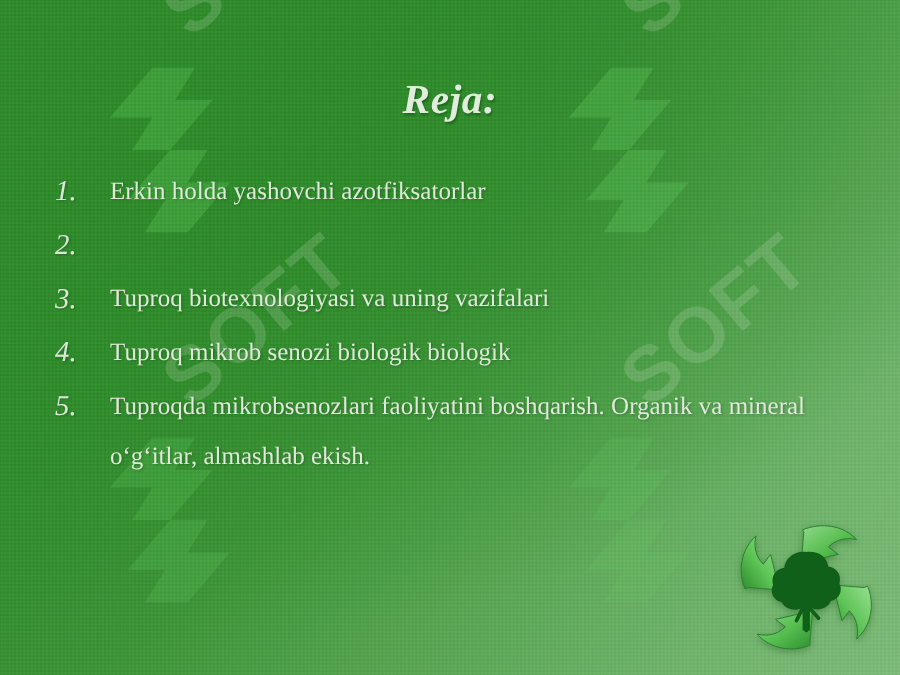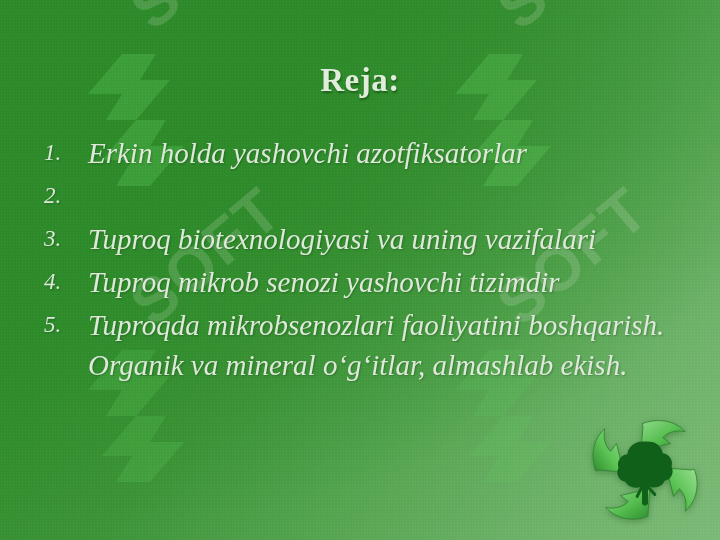--- a/index.html
+++ b/index.html
@@ -69,20 +69,21 @@
 
   
   .title {
     position: absolute;
     top: 62px;
     left: 0;
     width: 720px;
     text-align: center;
     font-size: 33px;
     font-weight: 700;
+    font-style: italic;
     color: #e2ecdd;
     text-shadow: 1px 2px 2px rgba(0,50,0,0.45);
     letter-spacing: 0.5px;
   }
 
   
   .list {
     position: absolute;
     top: 133px;
     left: 44px;
@@ -96,22 +97,21 @@
   .num {
     width: 44px;
     flex: 0 0 44px;
     font-size: 23px;
     font-style: italic;
     color: #dde7d9;
     line-height: 40px;
     text-shadow: 1px 1px 2px rgba(0,45,0,0.30);
   }
   .txt {
-    font-size: 29px;
-    font-style: italic;
+    font-size: 20px;
     color: #dfe8da;
     line-height: 40px;
     text-shadow: 1px 1px 2px rgba(0,45,0,0.30);
     max-width: 580px;
   }
 
   
   .emblem {
     position: absolute;
     right: 16px;
@@ -173,21 +173,21 @@
       <div class="num">2.</div>
     </div>
 
     <div class="item">
       <div class="num">3.</div>
       <div class="txt">Tuproq biotexnologiyasi va uning vazifalari</div>
     </div>
 
     <div class="item">
       <div class="num">4.</div>
-      <div class="txt">Tuproq mikrob senozi yashovchi tizimdir</div>
+      <div class="txt">Tuproq mikrob senozi biologik biologik</div>
     </div>
 
     <div class="item">
       <div class="num">5.</div>
       <div class="txt">Tuproqda mikrobsenozlari faoliyatini boshqarish. Organik va mineral o‘g‘itlar, almashlab ekish.</div>
     </div>
 
   </div>
 
   <svg class="emblem" viewBox="0 0 120 114">

